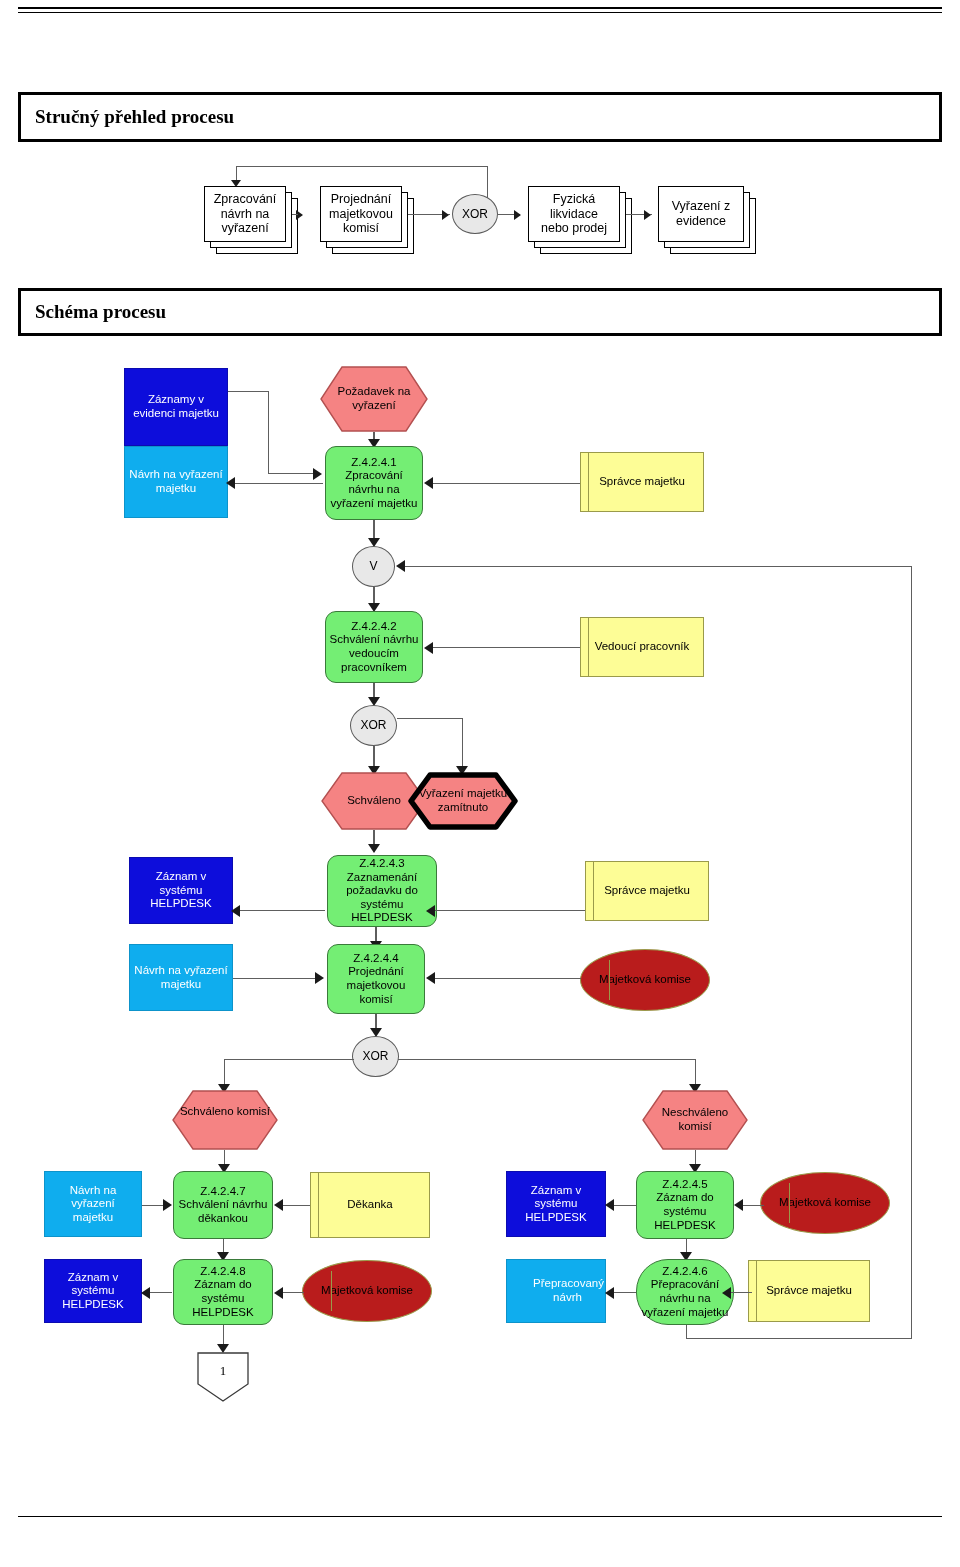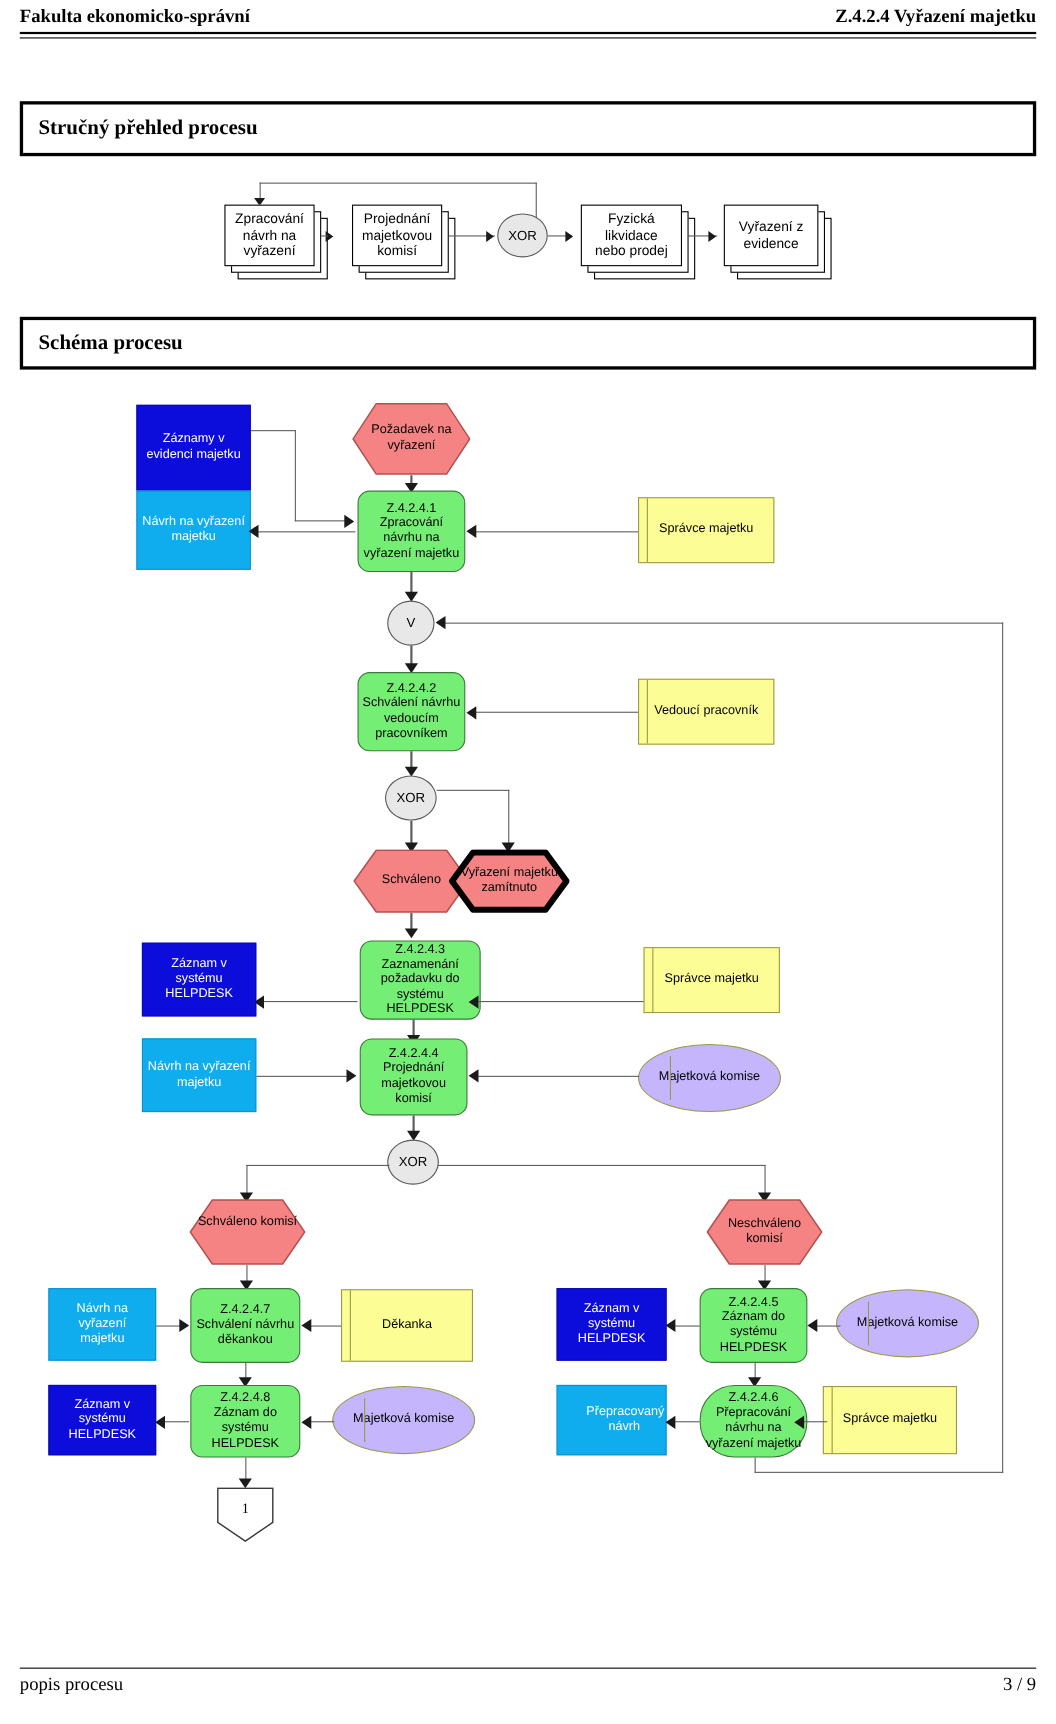--- a/index.html
+++ b/index.html
@@ -48,21 +48,21 @@
 
   
   .data-dk{background:#0d0ddb;border:1px solid #0b0bb0;color:#fff;font-size:11.5px;}
   
   .data-lt{background:#0fadee;border:1px solid #0d93ca;color:#fff;font-size:11.5px;}
 
   
   .role{background:#fdfd96;border:1px solid #9a9a4a;color:#000;font-size:11.5px;}
   .role .bar{position:absolute;left:7px;top:0;bottom:0;width:0;border-left:1px solid #9a9a4a;}
   
-  .role-el{background:#c4b5fd;border:1px solid #9a9a4a;border-radius:50%;
+  .role-el{background:#b91c1c;border:1px solid #9a9a4a;border-radius:50%;
     color:#000;font-size:11.5px;}
   .role-el .bar{position:absolute;left:22%;top:16%;bottom:16%;width:0;border-left:1px solid #9a9a4a;}
 
   
   .hexwrap{position:absolute;}
   .hexwrap svg{position:absolute;left:0;top:0;}
   .hexwrap .htxt{position:absolute;left:0;top:0;width:100%;height:100%;
     display:flex;align-items:center;justify-content:center;text-align:center;
     font-size:11.5px;color:#000;line-height:1.18;white-space:pre-line;}
 
@@ -81,24 +81,20 @@
   .arw-d{border-left:6px solid transparent;border-right:6px solid transparent;border-top:9px solid #1a1a1a;}
   .arw-l{border-top:6px solid transparent;border-bottom:6px solid transparent;border-right:9px solid #1a1a1a;}
   .arw-r{border-top:6px solid transparent;border-bottom:6px solid transparent;border-left:9px solid #1a1a1a;}
   .arw-sm-d{border-left:5px solid transparent;border-right:5px solid transparent;border-top:7px solid #1a1a1a;}
   .arw-sm-r{border-top:5px solid transparent;border-bottom:5px solid transparent;border-left:7px solid #1a1a1a;}
 </style>
 </head>
 <body>
 
 <div class="pg-head">
-  <div class="row">
-    <span>Fakulta ekonomicko-správní</span>
-    <span>Z.4.2.4 Vyřazení majetku</span>
-  </div>
   <div class="rule"></div>
   <div class="rule2"></div>
 </div>
 
 <div class="secbar" style="left:18px;top:92px;width:924px;height:50px;">
   <span>Stručný přehled procesu</span>
 </div>
 
 <div class="ln lnh" style="left:236px;top:166px;width:252px;"></div>
 <div class="ln lnv" style="left:486.6px;top:166px;height:45px;"></div>
@@ -432,17 +428,13 @@
   <svg width="54" height="50">
       <polygon points="2,1 52,1 52,32 27,49 2,32" fill="#ffffff" stroke="#3a3a3a" stroke-width="1.3"></polygon>
     </svg>
   <div class="ctxt">
       <span>1</span>
     </div>
 </div>
 
 <div class="pg-foot">
   <div class="rule"></div>
-  <div class="row">
-    <span>popis procesu</span>
-    <span>3 / 9</span>
-  </div>
 </div>
 
 </body></html>

